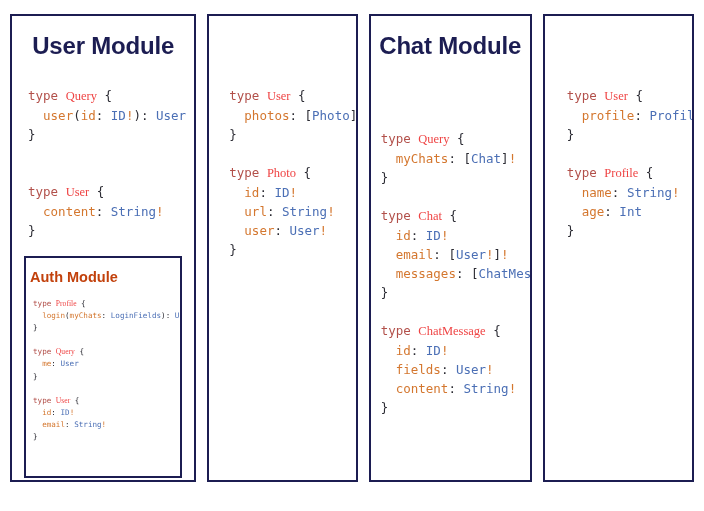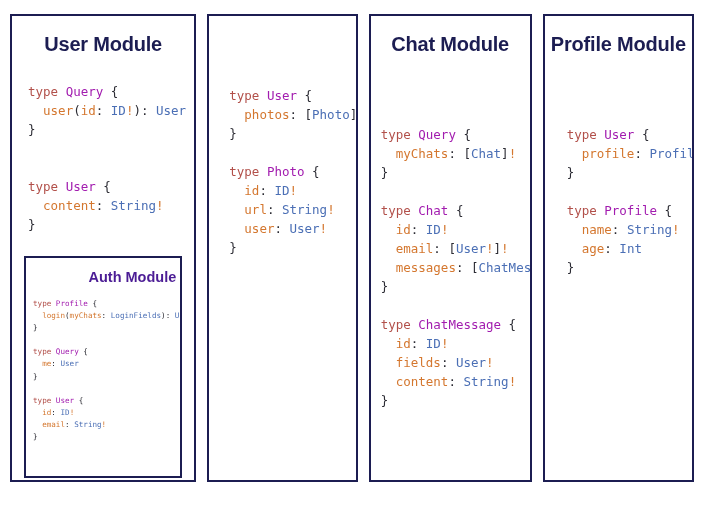--- a/index.html
+++ b/index.html
@@ -38,21 +38,21 @@
   }
 
   .card-user    { width: 192px; }
   .card-gallery { width: 155px; }
   .card-chat    { width: 168px; }
   .card-profile { width: 156px; }
 
   .module-title {
     font-family: "Liberation Sans", sans-serif;
     font-weight: bold;
-    font-size: 20px;
+    font-size: 24px;
     letter-spacing: -0.2px;
     color: #1c1d52;
     text-align: center;
     margin: 17px 4px 0 4px;
     line-height: 1.1;
   }
 
   .code-block {
     font-family: "DejaVu Sans Mono", monospace;
     font-size: 12.5px;
@@ -64,21 +64,21 @@
   }
 
   
   .code-user    { margin: 27px 0 0 16px; }
   .code-gallery { margin: 70px 0 0 20px; }
   .code-chat    { margin: 70px 0 0 10px; }
   .code-profile { margin: 70px 0 0 22px; }
 
   
   .k   { color: #b2504a; margin-top: 40px; }      
-  .tn  { color: #a21caf; }      
+  .tn  { color: #ef4444; font-family: Liberation Serif, serif; }      
   .f   { color: #d4772f; }      
   .t   { color: #4b6fb5; }      
   .p   { color: #2b2b33; }      
   .bang{ color: #d4772f; }      
 
   
   .auth-card {
     position: absolute;
     left: 12px;
     right: 12px;
@@ -86,22 +86,22 @@
     bottom: 2px;
     background: #ffffff;
     border: 2px solid #1c1d52;
     box-sizing: border-box;
     overflow: hidden;
   }
   .auth-title {
     font-family: "Liberation Sans", sans-serif;
     font-weight: bold;
     font-size: 14.5px;
-    color: #4c1d95;
-    text-align: right;
+    color: #c2410c;
+    text-align: left;
     margin: 11px 4px 0 4px;
   }
   .code-auth {
     font-family: "DejaVu Sans Mono", monospace;
     font-size: 7.6px;
     line-height: 12.1px;
     color: #2b2b33;
     white-space: pre;
     margin: 13px 0 0 7px;
   }
@@ -164,21 +164,20 @@
 <span class="p">}</span>
 <span class="p"></span>
 <span class="k">type </span><span class="tn">ChatMessage</span><span class="p"> {</span>
 <span class="p">  </span><span class="f">id</span><span class="p">: </span><span class="t">ID</span><span class="bang">!</span>
 <span class="p">  </span><span class="f">fields</span><span class="p">: </span><span class="t">User</span><span class="bang">!</span>
 <span class="p">  </span><span class="f">content</span><span class="p">: </span><span class="t">String</span><span class="bang">!</span>
 <span class="p">}</span></pre>
   </section>
 
   <section class="module-card card-profile">
-    <h2 class="module-title">Profile Module</h2>
     <pre class="code-block code-profile"><span class="k">type </span><span class="tn">User</span><span class="p"> {</span>
 <span class="p">  </span><span class="f">profile</span><span class="p">: </span><span class="t">Profile</span>
 <span class="p">}</span>
 <span class="p"></span>
 <span class="k">type </span><span class="tn">Profile</span><span class="p"> {</span>
 <span class="p">  </span><span class="f">name</span><span class="p">: </span><span class="t">String</span><span class="bang">!</span>
 <span class="p">  </span><span class="f">age</span><span class="p">: </span><span class="t">Int</span>
 <span class="p">}</span></pre>
   </section>
 

